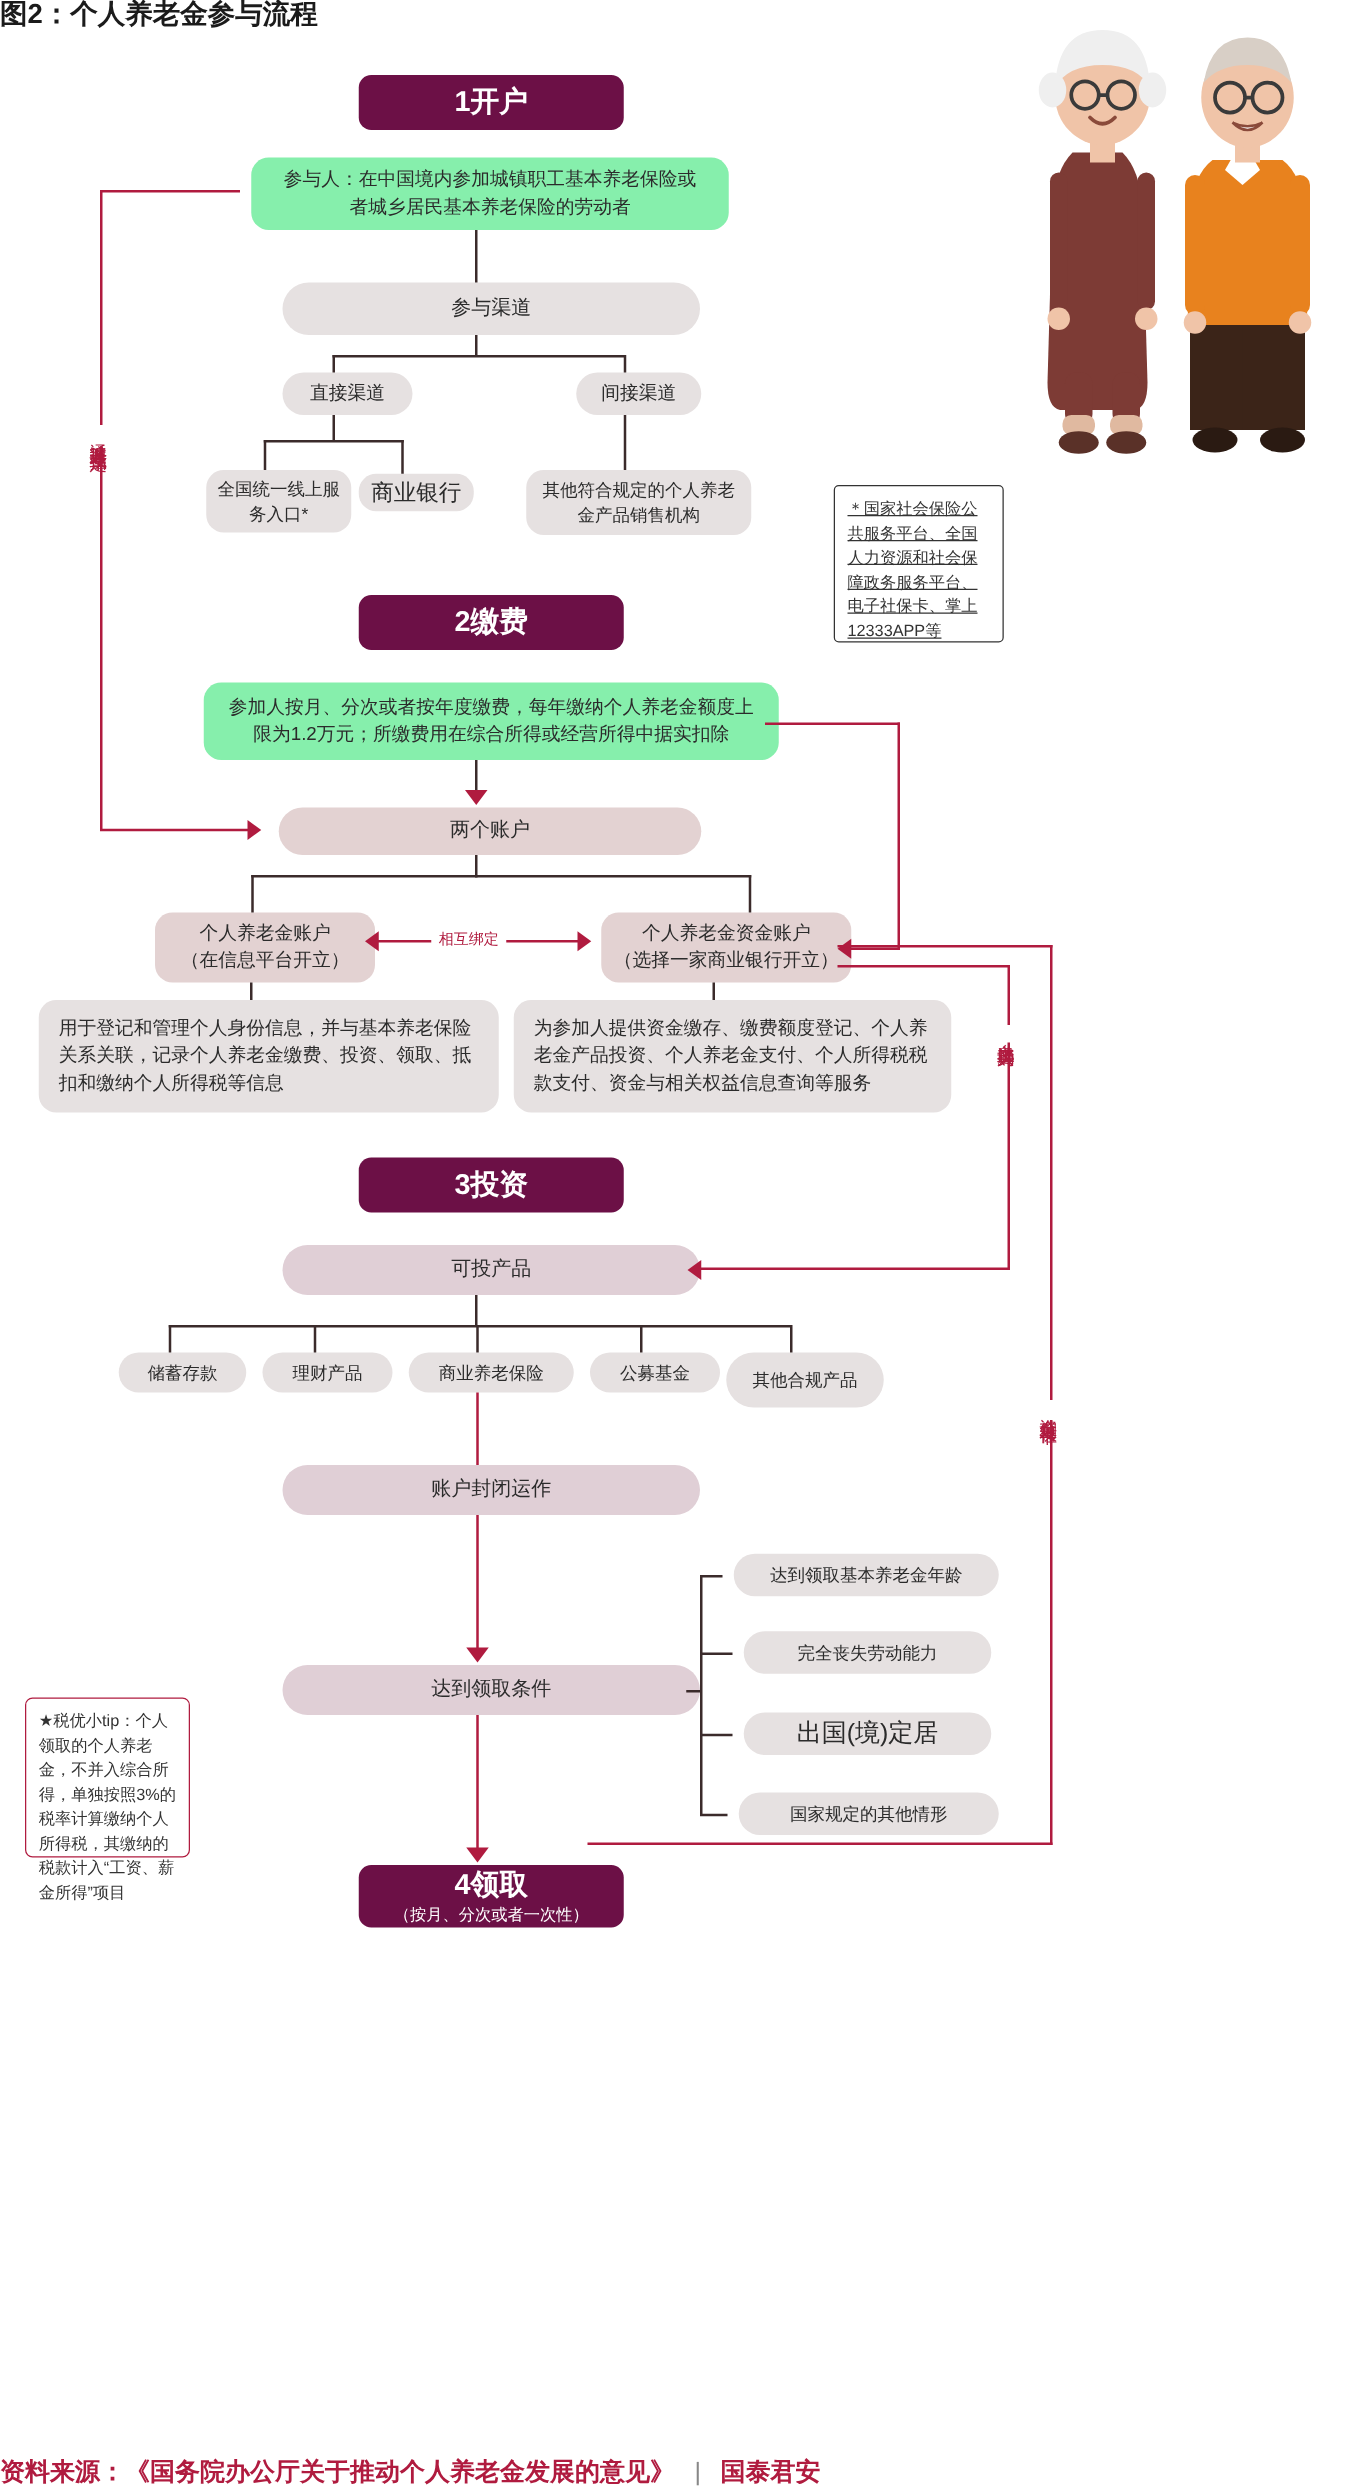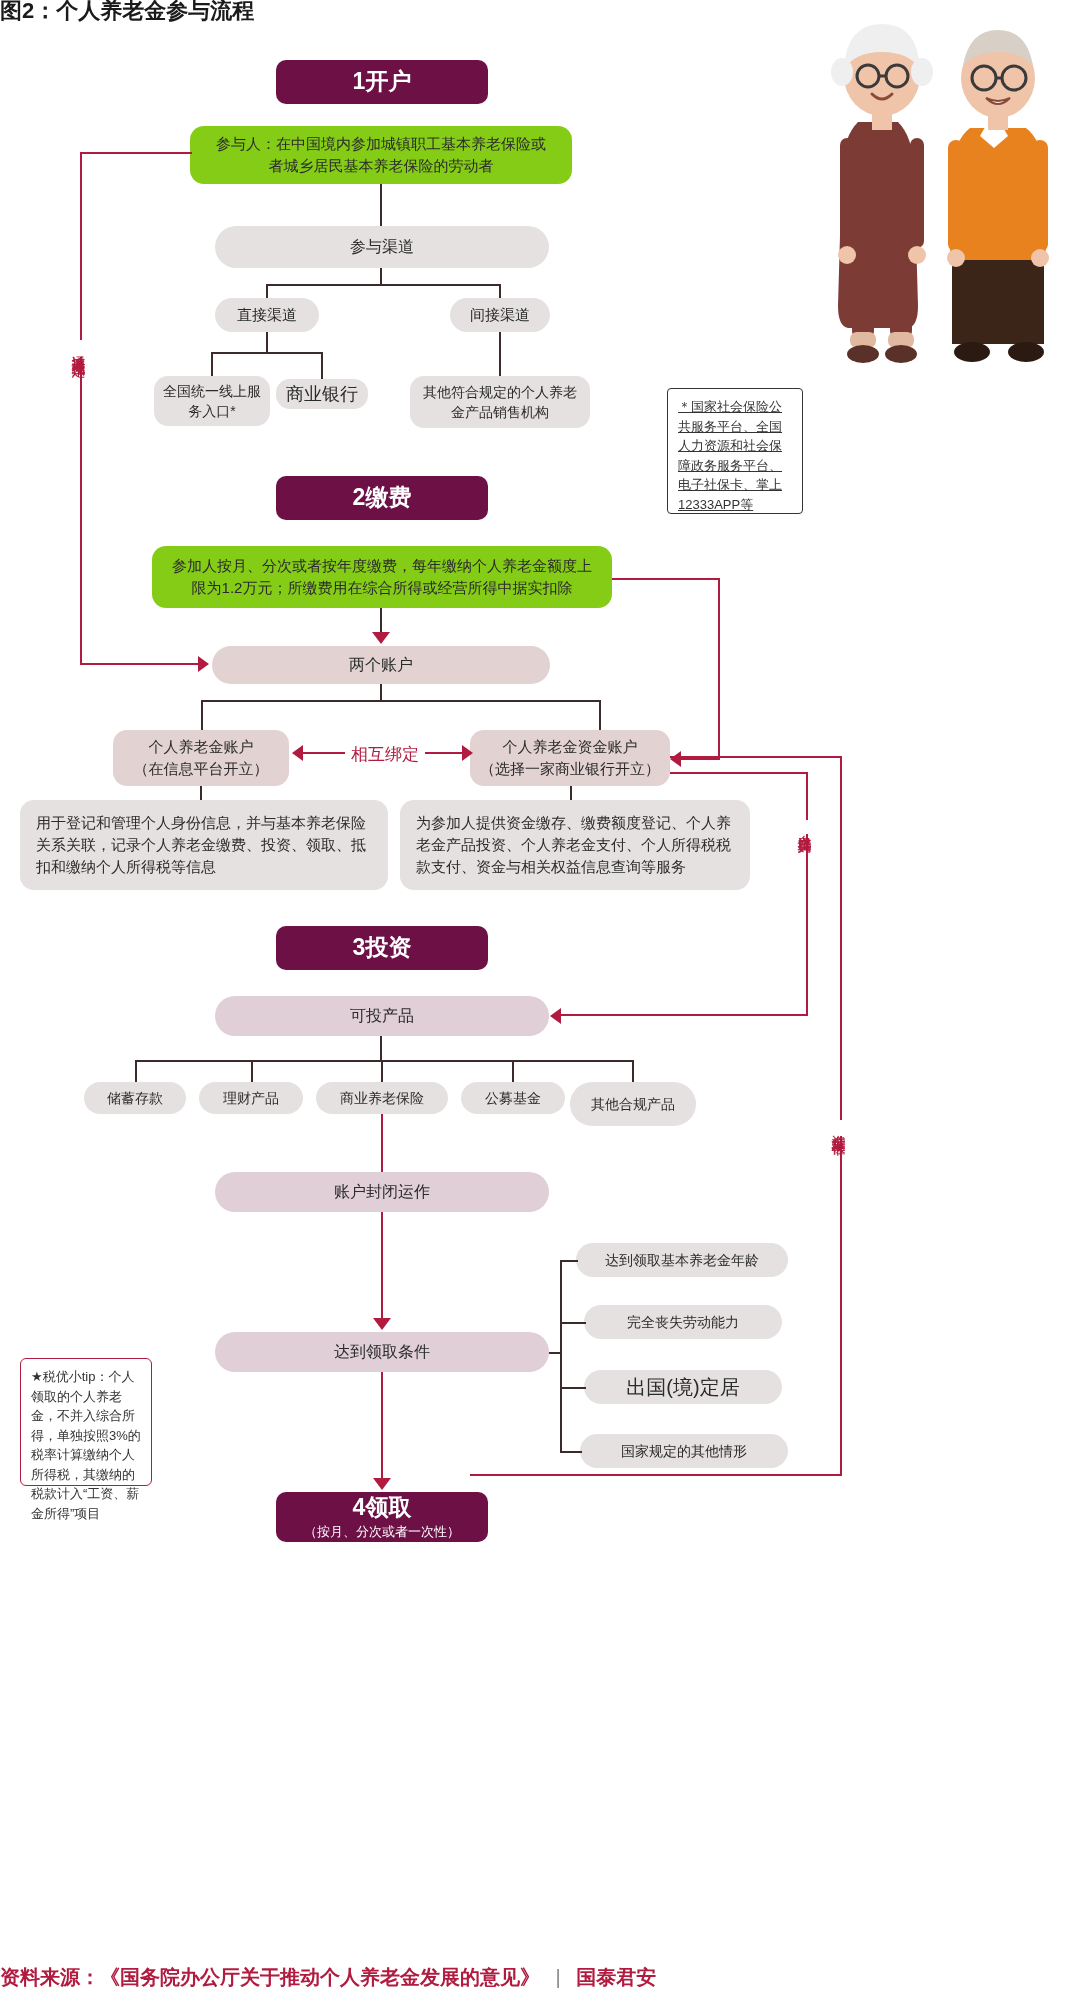--- a/index.html
+++ b/index.html
@@ -8,41 +8,42 @@
     background:#ffffff;
     font-family:"Liberation Sans","DejaVu Sans",sans-serif;
     color:#2b2b2b;overflow:hidden;
   }
   
   .node{
     position:absolute;box-sizing:border-box;
     display:flex;align-items:center;justify-content:center;
     text-align:center;line-height:1.45;
     border-radius:14px;
+    margin-left:11px;
   }
   .pill{border-radius:999px;}
   .stage{
     background:#6c1046;color:#ffffff;font-weight:bold;font-size:23px;
     border-radius:10px;
   }
   .stage.small{line-height:1.2;}
   .stage .sub{display:block;font-size:13px;font-weight:normal;margin-top:2px;}
-  .lav{background:#84cc16;}
+  .lav{background:#86efac;}
   .grey{background:#e6e1e1;}
   .rose{background:#e3d2d2;}
   .mauve{background:#e0cfd6;}
   .line{position:absolute;background:#3b2b2b;}
   .rline{position:absolute;background:#b01b3f;}
   .vtext{
     position:absolute;color:#b01b3f;font-size:14px;letter-spacing:1px;
     writing-mode:vertical-rl;text-orientation:upright;
     background:#ffffff;padding:4px 0;
   }
   .hlabel{
-    position:absolute;color:#b01b3f;font-size:17px;background:#ffffff;
+    position:absolute;color:#b01b3f;font-size:12px;background:#ffffff;
     padding:0 6px;
   }
   .tipbox{
     position:absolute;box-sizing:border-box;border:1px solid #b01b3f;
     border-radius:6px;background:#ffffff;color:#333;font-size:13px;
     line-height:1.5;padding:8px 10px;text-align:left;
   }
   .notebox{
     position:absolute;box-sizing:border-box;border:1px solid #333;
     border-radius:4px;background:#ffffff;color:#333;font-size:13px;

